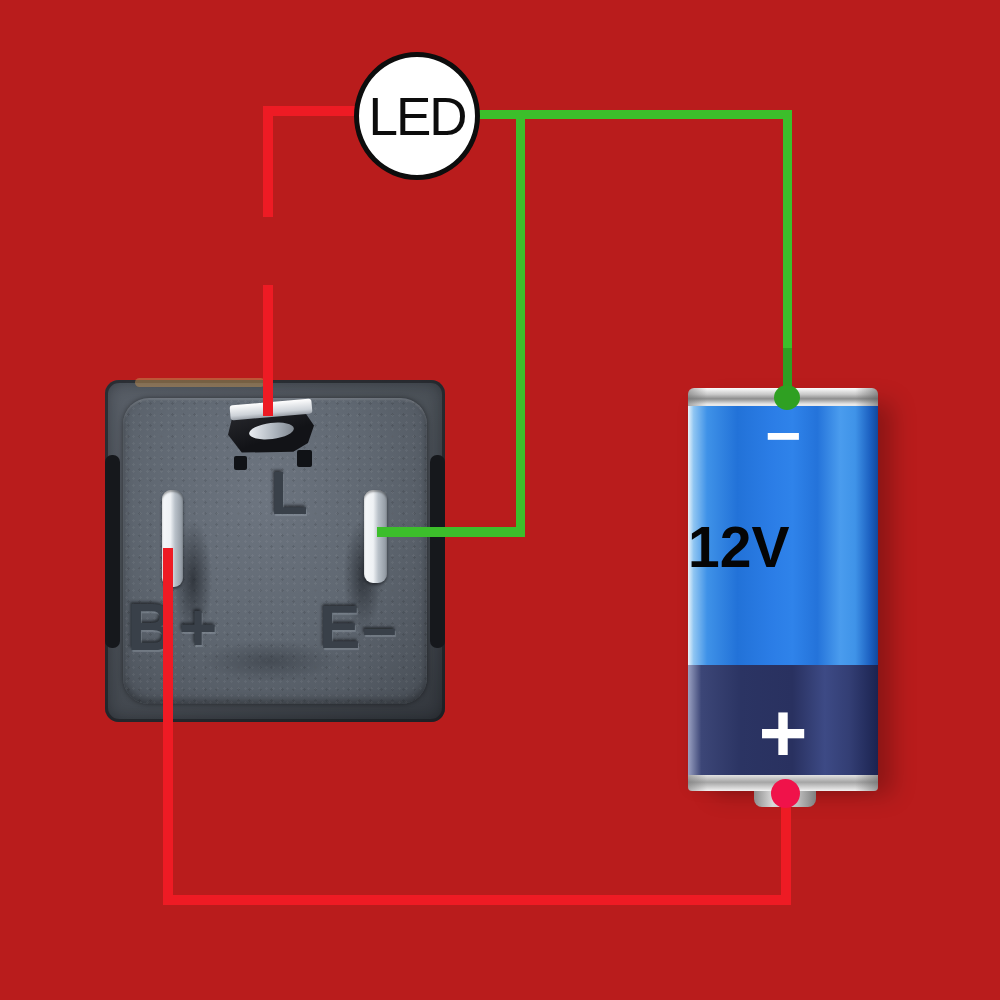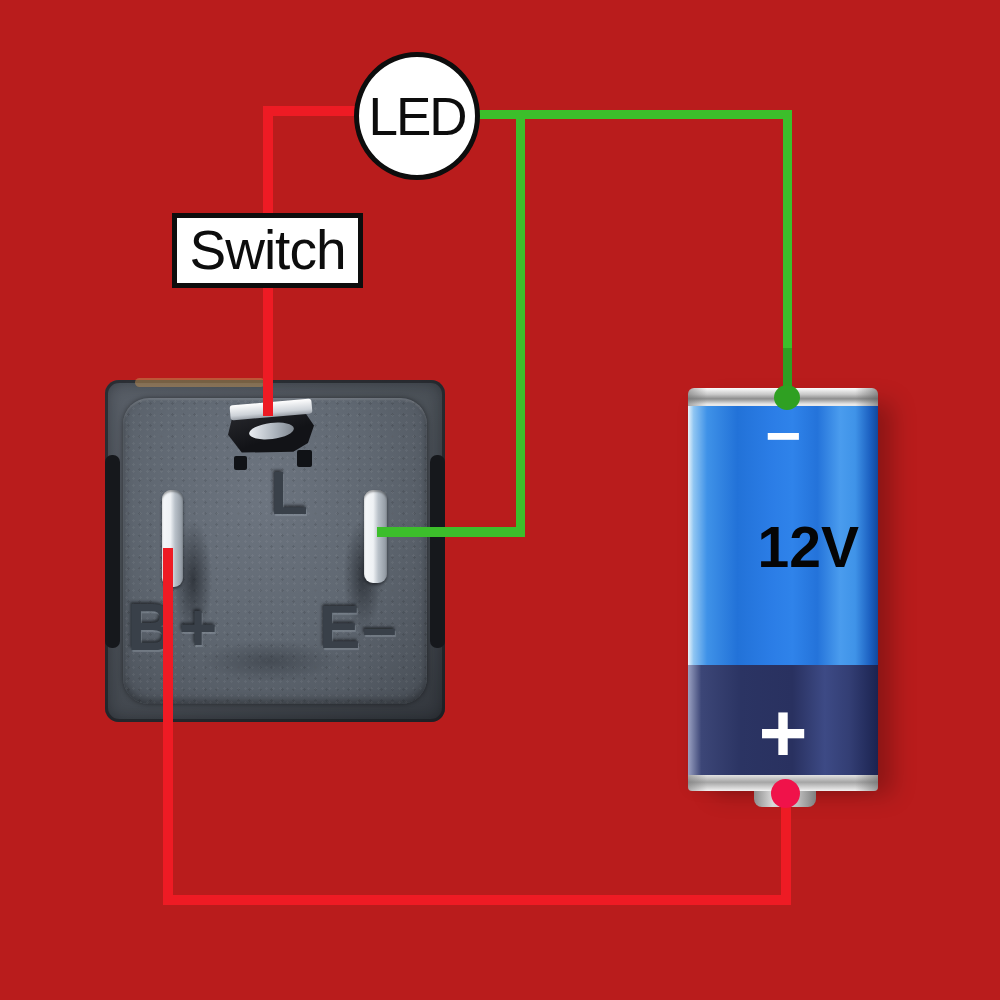--- a/index.html
+++ b/index.html
@@ -120,21 +120,21 @@
     background:linear-gradient(90deg,#9aa1c2 0%,#3c4677 7%,#2b3463 28%,#293160 55%,#3d4a85 72%,#333e74 85%,#1b2350 100%);}
   #bat-cap-bottom{position:absolute;left:0;top:387px;width:190px;height:16px;border-radius:0 0 4px 4px;
     background:
       linear-gradient(90deg, rgba(110,110,110,0.5), rgba(255,255,255,0) 10%, rgba(255,255,255,0) 88%, rgba(90,90,90,0.55)),
       linear-gradient(180deg,#e3e3e3 0%,#a5a5a5 45%,#f2f2f2 100%);}
   #bat-nub{left:754px;top:791px;width:62px;height:16px;z-index:2;border-radius:0 0 8px 8px;
     background:linear-gradient(90deg,#8e8e8e,#d9d9d9 30%,#bfbfbf 70%,#7f7f7f);}
   #bat-minus{position:absolute;left:0;top:28px;width:190px;height:40px;color:#ffffff;
     font-size:62px;font-weight:bold;text-align:center;line-height:40px;}
   #bat-voltage{position:absolute;left:0;top:131px;width:171px;color:#050505;
-    font-size:57px;font-weight:bold;text-align:right;line-height:1;}
+    font-size:57px;font-weight:bold;text-align:left;line-height:1;}
   #bat-plus{position:absolute;left:0;top:300px;width:190px;height:90px;color:#ffffff;
     font-size:84px;font-weight:bold;text-align:center;line-height:90px;}
 </style>
 </head>
 <body>
 
 <div id="canvas">
 
   <div class="wire red" id="wire-red-a"></div>
   <div class="wire red" id="wire-red-b"></div>
@@ -146,23 +146,20 @@
   <div class="wire green" id="wire-green-a"></div>
   <div class="wire green" id="wire-green-b"></div>
   <div class="wire green-shade" id="wire-green-b2"></div>
   <div class="wire green" id="wire-green-c"></div>
   <div class="wire green" id="wire-green-d"></div>
 
   <div class="abs" id="led-circle">
     <span class="lbl">LED</span>
   </div>
 
-  <div class="abs" id="switch-box">
-    <span class="lbl">Switch</span>
-  </div>
 
   <div class="abs" id="relay">
     <div id="relay-panel"></div>
     <div class="relay-slot" id="relay-slot-left"></div>
     <div class="relay-slot" id="relay-slot-right"></div>
     <div id="relay-smudge"></div>
     <div id="relay-blotch"></div>
 
     <div id="relay-term-body"></div>
     <div id="relay-term-cap"></div>

